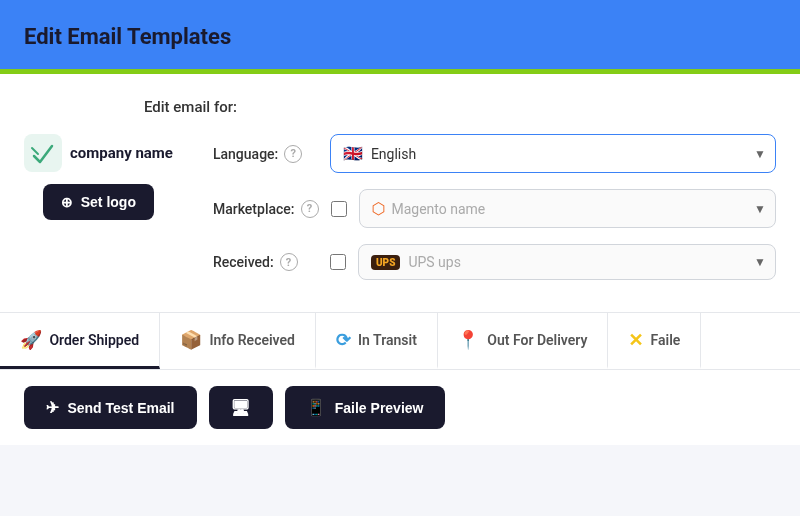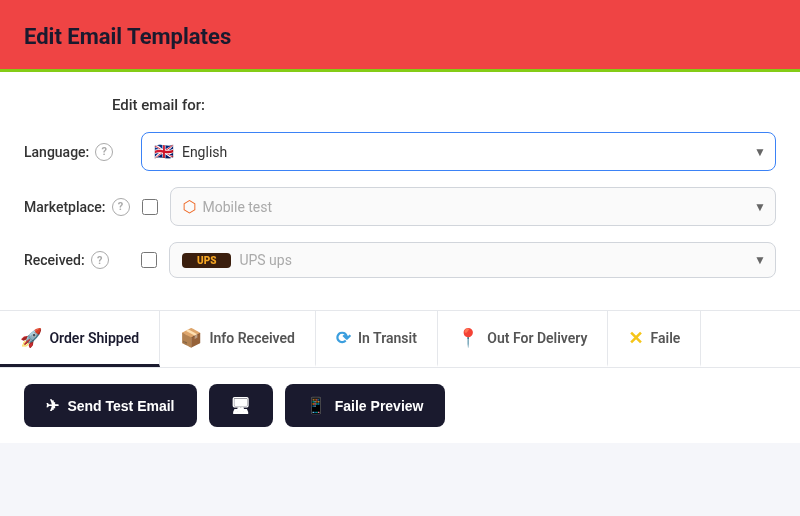--- a/index.html
+++ b/index.html
@@ -5,43 +5,43 @@
     * { box-sizing: border-box; margin: 0; padding: 0; }
     body {
       font-family: -apple-system, BlinkMacSystemFont, 'Segoe UI', Roboto, sans-serif;
       background: #f5f6fa;
       width: 800px;
       min-height: 516px;
       overflow: hidden;
     }
 
     .page-header {
-      background: #ef4444;
+      background: #3b82f6;
       padding: 24px 24px 20px 24px;
-      border-bottom: 3px solid #84cc16;
+      border-bottom: 5px solid #84cc16;
     }
     .page-title {
       font-size: 22px;
       font-weight: 700;
       color: #1a1a2e;
     }
 
     .main-content {
       background: #fff;
       margin: 0;
       padding: 24px 24px 32px 24px;
       border-bottom: 1px solid #e5e7eb;
     }
 
     .edit-label {
       font-size: 15px;
       font-weight: 500;
       color: #333;
       margin-bottom: 18px;
-      margin-left: 88px;
+      margin-left: 120px;
     }
 
     .form-area {
       display: flex;
       align-items: flex-start;
       gap: 40px;
     }
 
     .logo-section {
       display: flex;
@@ -237,21 +237,21 @@
       cursor: pointer;
     }
 
     
     .ups-badge {
       background: #3b1f0e;
       color: #f5a623;
       font-size: 10px;
       font-weight: 900;
       border-radius: 4px;
-      padding: 2px 15px;
+      padding: 2px 5px;
       margin-right: 8px;
     }
 
     
     .magento-badge {
       color: #ee6723;
       font-size: 16px;
       margin-right: 6px;
     }
   </style>
@@ -260,20 +260,34 @@
 
 <div class="page-header">
   <h1 class="page-title">Edit Email Templates</h1>
 </div>
 
 <div class="main-content">
   <div class="edit-label">Edit email for:</div>
 
   <div class="form-area">
 
+    <div class="logo-section">
+      <div class="company-logo">
+        <svg class="logo-icon" viewBox="0 0 38 38" fill="none" xmlns="http://www.w3.org/2000/svg">
+          <rect width="38" height="38" rx="8" fill="#e8f5f0"></rect>
+          <path d="M10 22L16 28L28 12" stroke="#3ba97a" stroke-width="2.5" stroke-linecap="round" stroke-linejoin="round"></path>
+          <path d="M8 14L14 20" stroke="#3ba97a" stroke-width="2" stroke-linecap="round"></path>
+        </svg>
+        <span class="company-name-text">company name</span>
+      </div>
+      <button class="set-logo-btn">
+        <span>⊕</span>
+        <span>Set logo</span>
+      </button>
+    </div>
 
     <div class="fields-section">
 
       <div class="form-row">
         <label class="form-label">
           <span>Language:</span>
           <span class="help-icon">?</span>
         </label>
         <div class="select-wrapper">
           <div class="language-select-display">
@@ -286,21 +300,21 @@
 
       <div class="form-row">
         <label class="form-label">
           <span>Marketplace:</span>
           <span class="help-icon">?</span>
         </label>
         <input type="checkbox" class="form-checkbox" style="">
         <div class="select-wrapper">
           <div class="select-display">
             <span class="magento-badge">⬡</span>
-            <span>Mobile test</span>
+            <span>Magento name</span>
           </div>
           <span class="select-chevron">▼</span>
         </div>
       </div>
 
       <div class="form-row">
         <label class="form-label">
           <span>Received:</span>
           <span class="help-icon">?</span>
         </label>

